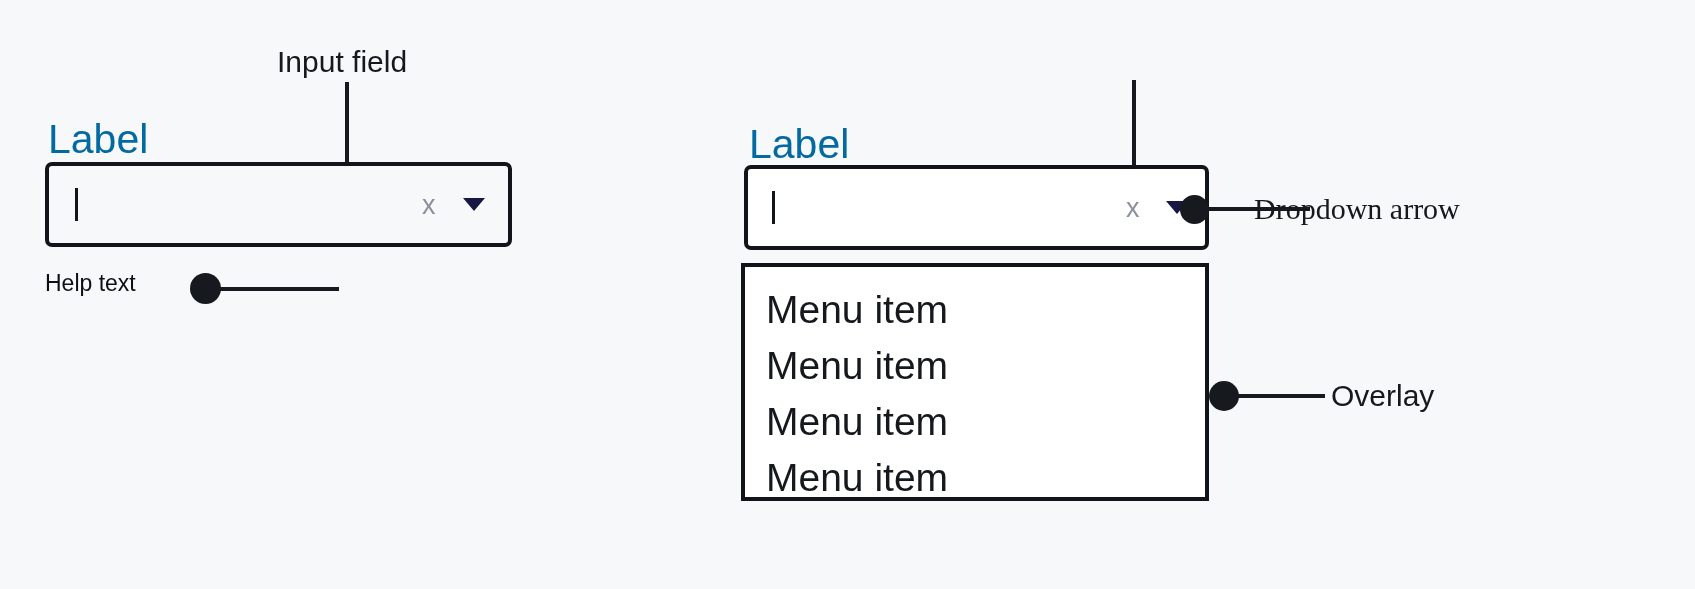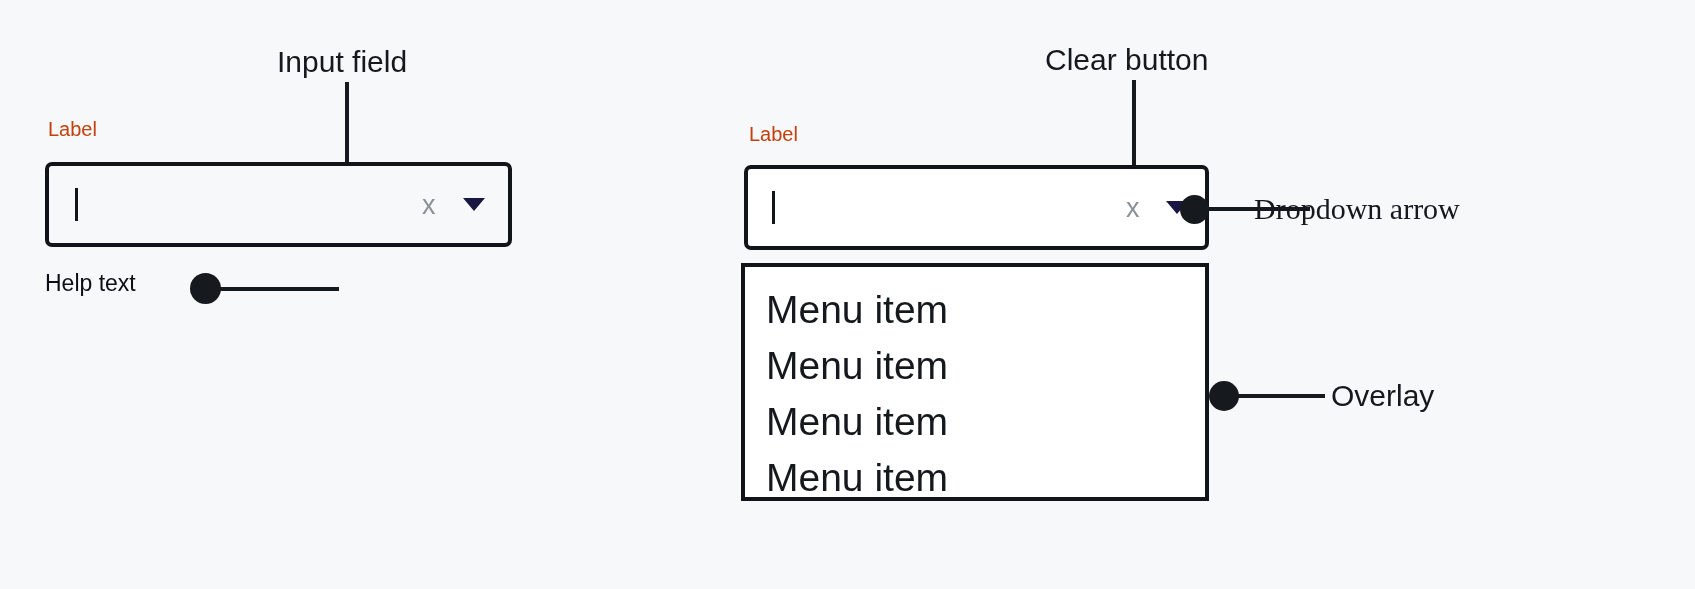--- a/index.html
+++ b/index.html
@@ -25,23 +25,23 @@
   .abs { position: absolute; }
 
   
   .anno-text {
     font-size: 30px;
     line-height: 1;
     color: #15181c;
     white-space: nowrap;
   }
   .field-label {
-    font-size: 20px;
+    font-size: 41px;
     line-height: 1;
-    color: #c2410c;
+    color: #0369a1;
     white-space: nowrap;
   }
   .help-text {
     font-size: 23px;
     line-height: 1;
     color: #0c0f13;
     white-space: nowrap;
   }
   .menu-item-label {
     font-size: 39px;
@@ -124,21 +124,20 @@
   <div class="input-box left" style="left:45px; top:162px; width:467px; height:85px;">
     <div class="caret" style="left:26px; top:22px; height:33px;"></div>
     <div class="clear-x" style="left:373px; top:26px;">x</div>
     <div class="dropdown-arrow" style="left:414px; top:32px;"></div>
   </div>
 
   <div class="abs help-text" style="left:45px; top:272px;">Help text</div>
   <div class="dot" style="left:190px; top:273px; width:31px; height:31px;"></div>
   <div class="leader-h" style="left:214px; top:287px; width:125px;"></div>
 
-  <div class="abs anno-text" style="left:1045px; top:45px;">Clear button</div>
   <div class="leader-v" style="left:1132px; top:80px; height:100px;"></div>
   <div class="dot" style="left:1120px; top:174px; width:29px; height:29px;"></div>
 
   <div class="abs field-label" style="left:749px; top:124px;">Label</div>
 
   <div class="input-box right" style="left:744px; top:165px; width:465px; height:85px;">
     <div class="caret" style="left:24px; top:22px; height:33px;"></div>
     <div class="clear-x" style="left:378px; top:26px;">x</div>
     <div class="dropdown-arrow" style="left:418px; top:32px;"></div>
   </div>

